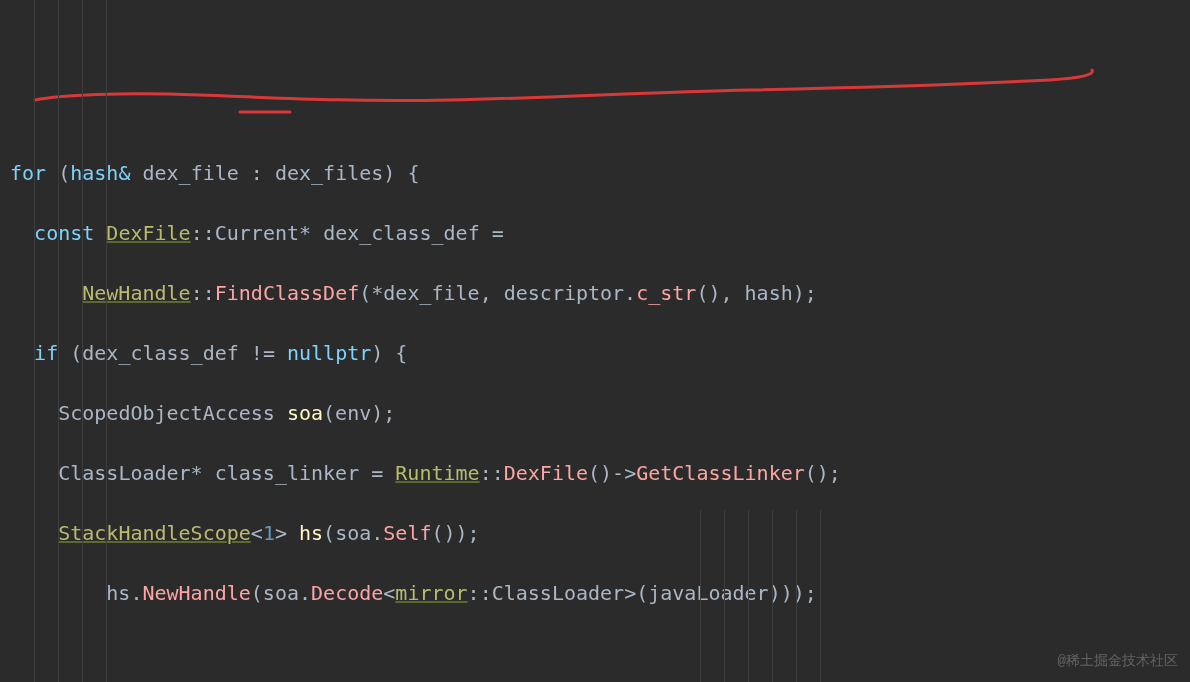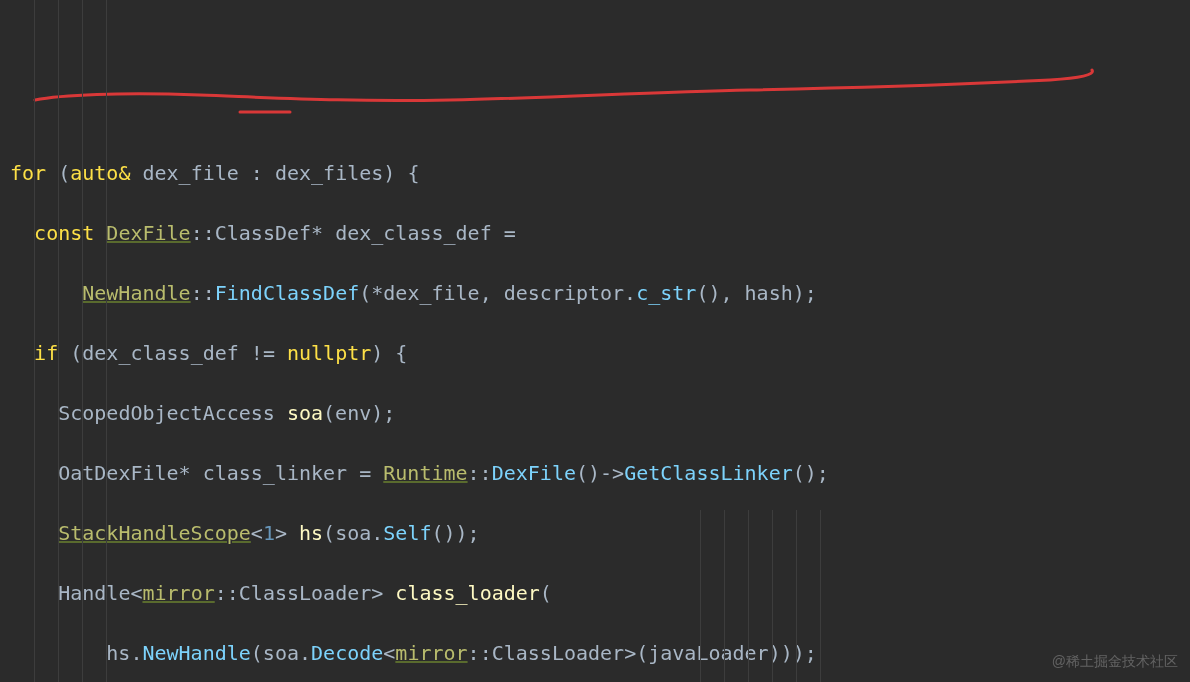--- a/index.html
+++ b/index.html
@@ -13,25 +13,25 @@
     height: 682px;
     overflow: hidden;
     position: relative;
     white-space: pre;
   }
   .editor {
     padding: 8px 0 0 0;
     position: relative;
   }
   .line { display: block; padding-left: 10px; }
-  .kw { color: #fde047; }
+  .kw { color: #7dd3fc; }
   .call { color: #fef9c3; }
   .num { color: #6897bb; }
   .link { color: #b9bc6d; text-decoration: underline; text-decoration-color: #5a6b2e; margin-top: 20px; }
-  .method { color: #7dd3fc; }
+  .method { color: #fca5a5; }
 
   
   .guides {
     position: absolute;
     top: 0; left: 0; width: 100%; height: 100%;
     pointer-events: none;
   }
   .guide {
     position: absolute;
     top: 0;
@@ -44,38 +44,37 @@
     top: 0; left: 0;
     width: 1190px; height: 682px;
     pointer-events: none;
   }
   .watermark {
     position: absolute;
     right: 12px;
     bottom: 10px;
     font-size: 14px;
     color: rgba(200,200,200,0.35);
-    font-family: Liberation Sans, sans-serif;
+    font-family: Liberation Mono, monospace;
     pointer-events: none;
   }
 </style>
 </head>
 <body>
 
 
 
 <div class="editor">
-<span class="line"><span class="kw">for</span> (<span class="kw">auto</span><span class="kw">&amp;</span><span> dex_file </span><span>:</span><span> dex_files</span><span>) {</span></span>
-<span class="line">  <span class="kw">const</span> <span class="link">DexFile</span>::<span>ClassDef</span>*<span> dex_class_def </span><span>=</span></span>
+<span class="line"><span class="kw">for</span> (<span class="kw">hash</span><span class="kw">&amp;</span><span> dex_file </span><span>:</span><span> dex_files</span><span>) {</span></span>
+<span class="line">  <span class="kw">const</span> <span class="link">DexFile</span>::<span>Current</span>*<span> dex_class_def </span><span>=</span></span>
 <span class="line">      <span class="link">NewHandle</span>::<span class="method">FindClassDef</span><span>(*dex_file, descriptor.</span><span class="method">c_str</span><span>(), hash);</span></span>
 <span class="line">  <span class="kw">if</span><span> (dex_class_def </span><span>!=</span><span class="kw"> nullptr</span><span>) {</span></span>
 <span class="line">    <span>ScopedObjectAccess </span><span class="call">soa</span><span>(env);</span></span>
-<span class="line">    <span>OatDexFile* class_linker = </span><span class="link">Runtime</span><span>::</span><span class="method">DexFile</span><span>()-&gt;</span><span class="method">GetClassLinker</span><span>();</span></span>
+<span class="line">    <span>ClassLoader* class_linker = </span><span class="link">Runtime</span><span>::</span><span class="method">DexFile</span><span>()-&gt;</span><span class="method">GetClassLinker</span><span>();</span></span>
 <span class="line">    <span class="link">StackHandleScope</span><span>&lt;</span><span class="num">1</span><span>&gt;</span><span class="call"> hs</span><span>(soa.</span><span class="method">Self</span><span>());</span></span>
-<span class="line">    <span>Handle&lt;</span><span class="link">mirror</span><span>::</span><span>ClassLoader</span><span>&gt;</span><span class="call"> class_loader</span><span>(</span></span>
 <span class="line">        <span>hs.</span><span class="method">NewHandle</span><span>(soa.</span><span class="method">Decode</span><span>&lt;</span><span class="link">mirror</span><span>::</span><span>ClassLoader</span><span>&gt;</span><span>(javaLoader)));</span></span>
 
 
 
 
 
 
 
 
 

